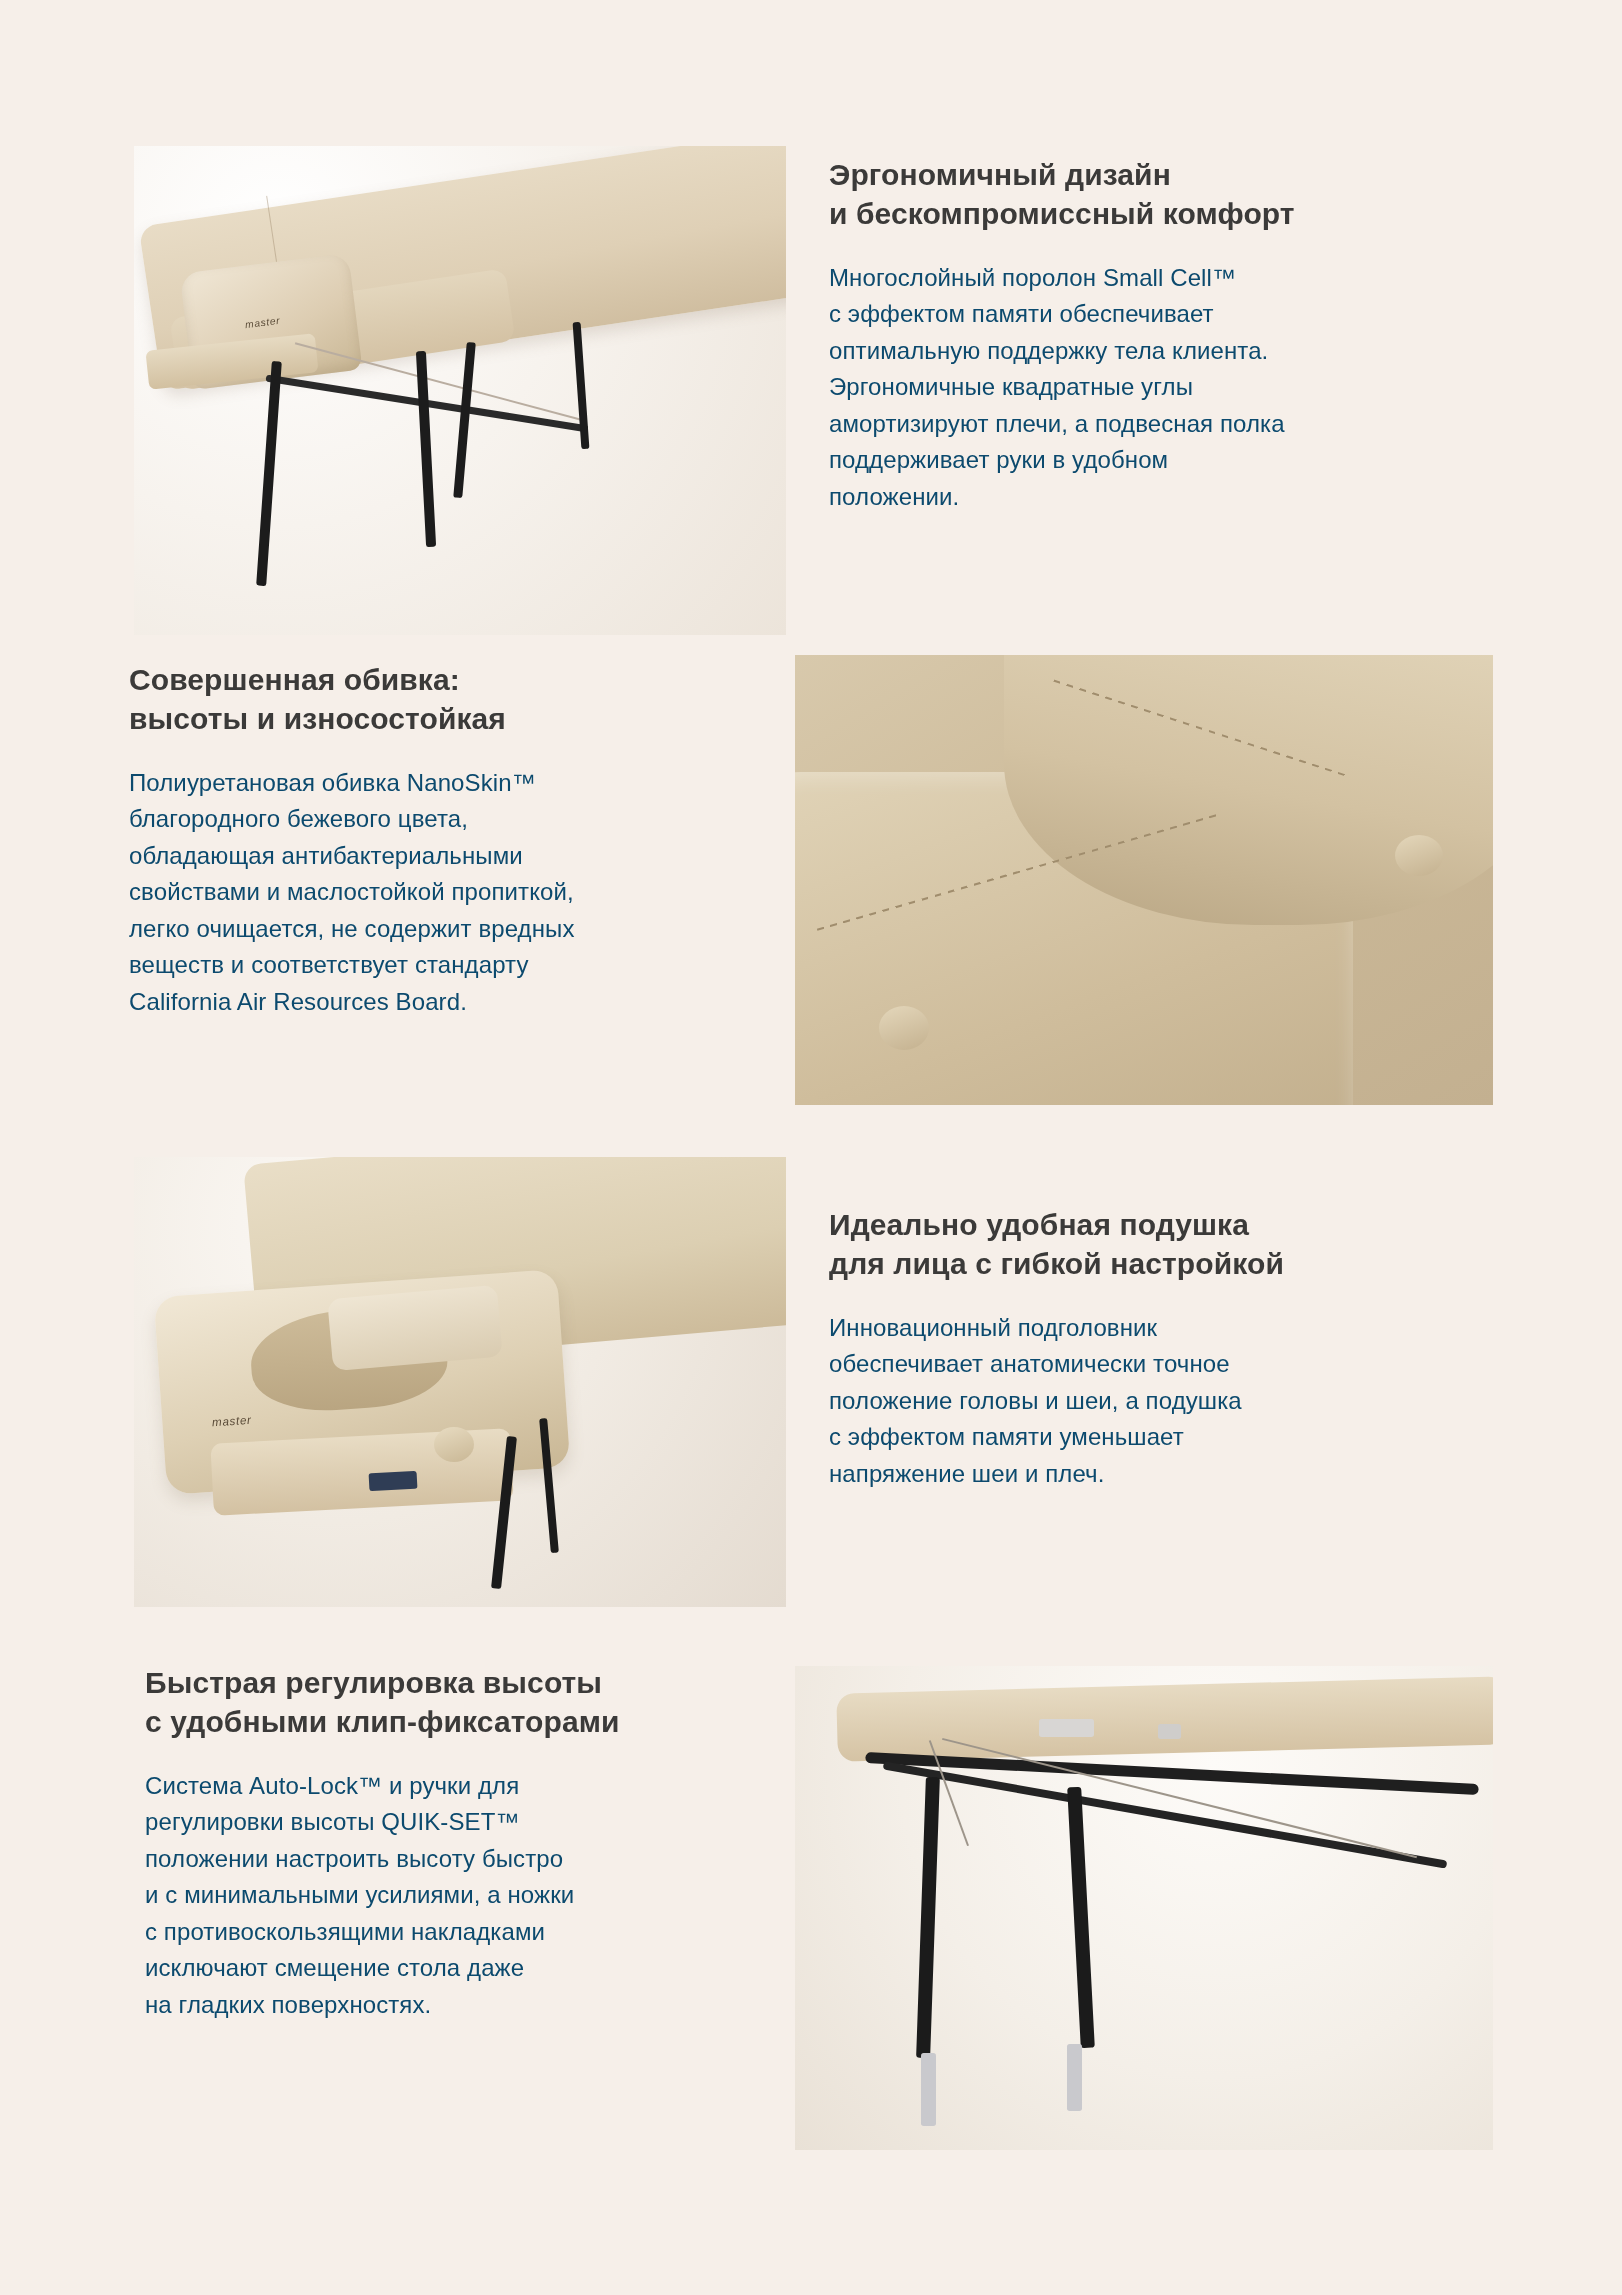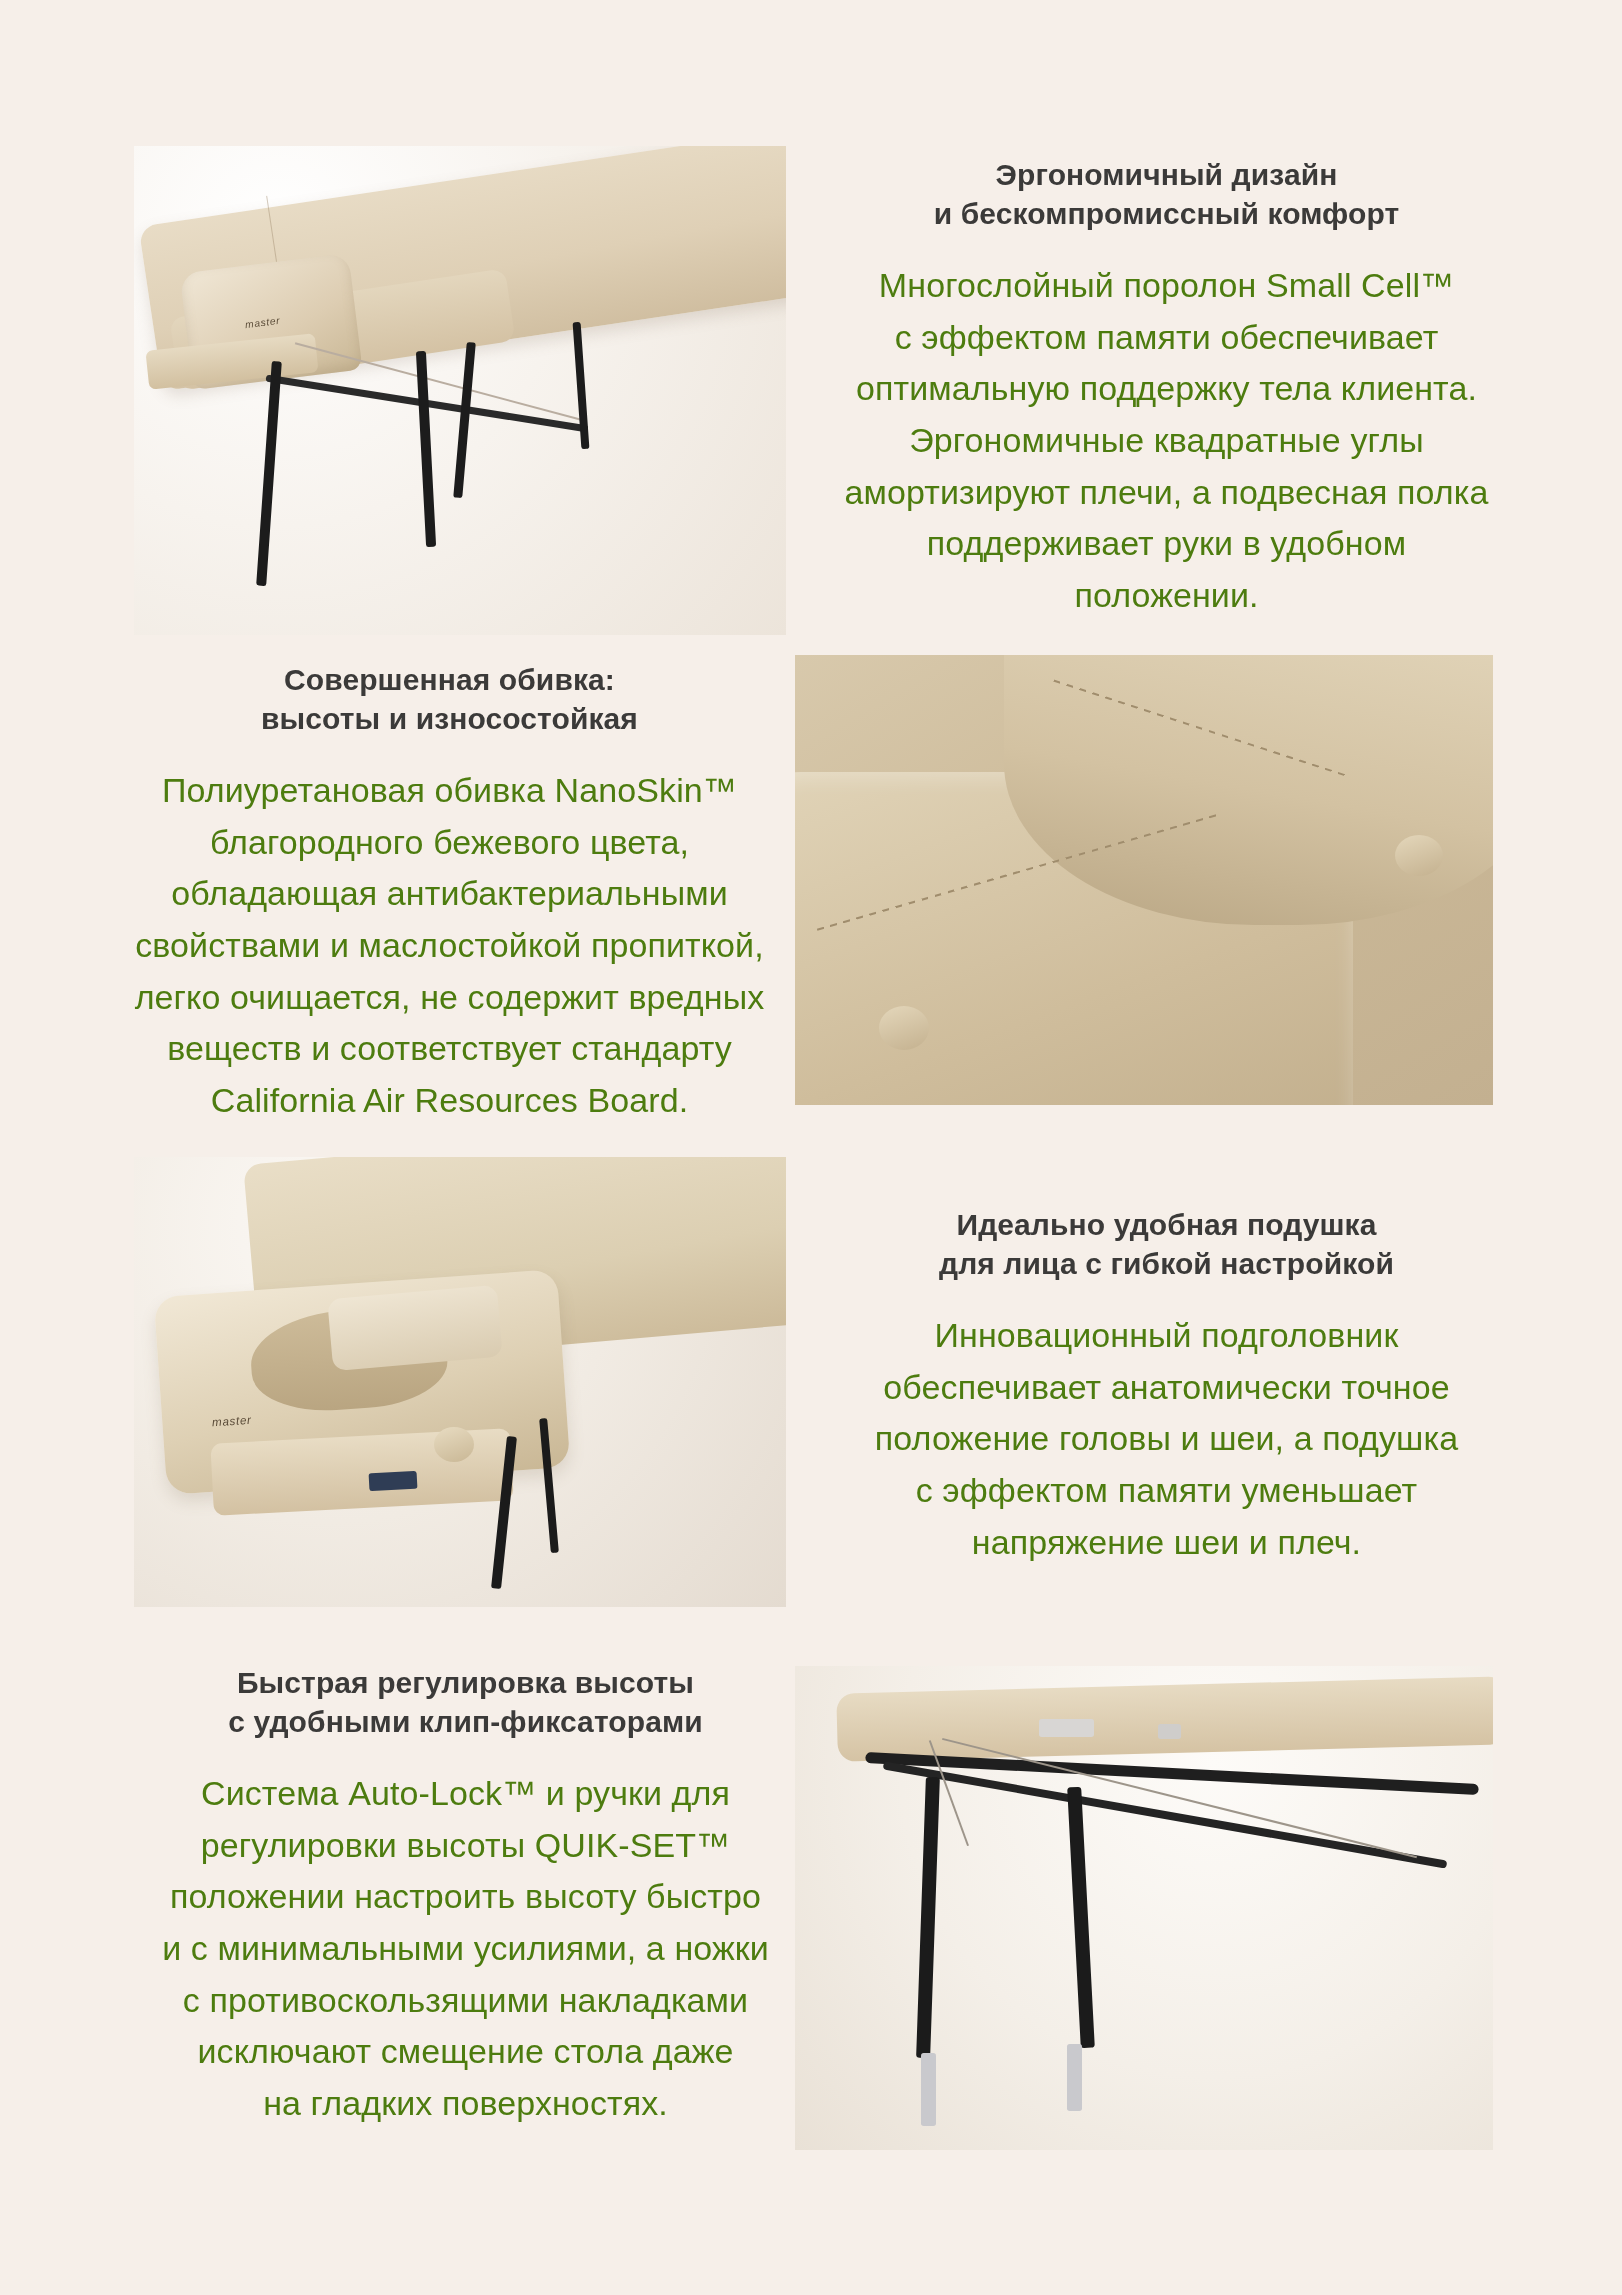--- a/index.html
+++ b/index.html
@@ -17,36 +17,35 @@
     position: relative;
     width: 1622px;
     height: 2295px;
     background: #f6efe9;
     overflow: hidden;
   }
 
   
   .block {
     position: absolute;
-    text-align: center;
   }
   .heading {
     font-size: 30px;
     line-height: 1.30;
     font-weight: 700;
     color: #3b3a39;
     letter-spacing: 0.1px;
     margin: 0 0 27px 0;
     white-space: pre-line;
   }
   .body-text {
-    font-size: 34px;
+    font-size: 24px;
     line-height: 1.52;
     font-weight: 400;
-    color: #4d7c0f;
+    color: #0c4a6e;
     letter-spacing: 0.1px;
     margin: 0;
     white-space: pre-line;
   }
 
   
   .photo {
     position: absolute;
     overflow: hidden;
     background: #efe7df;

